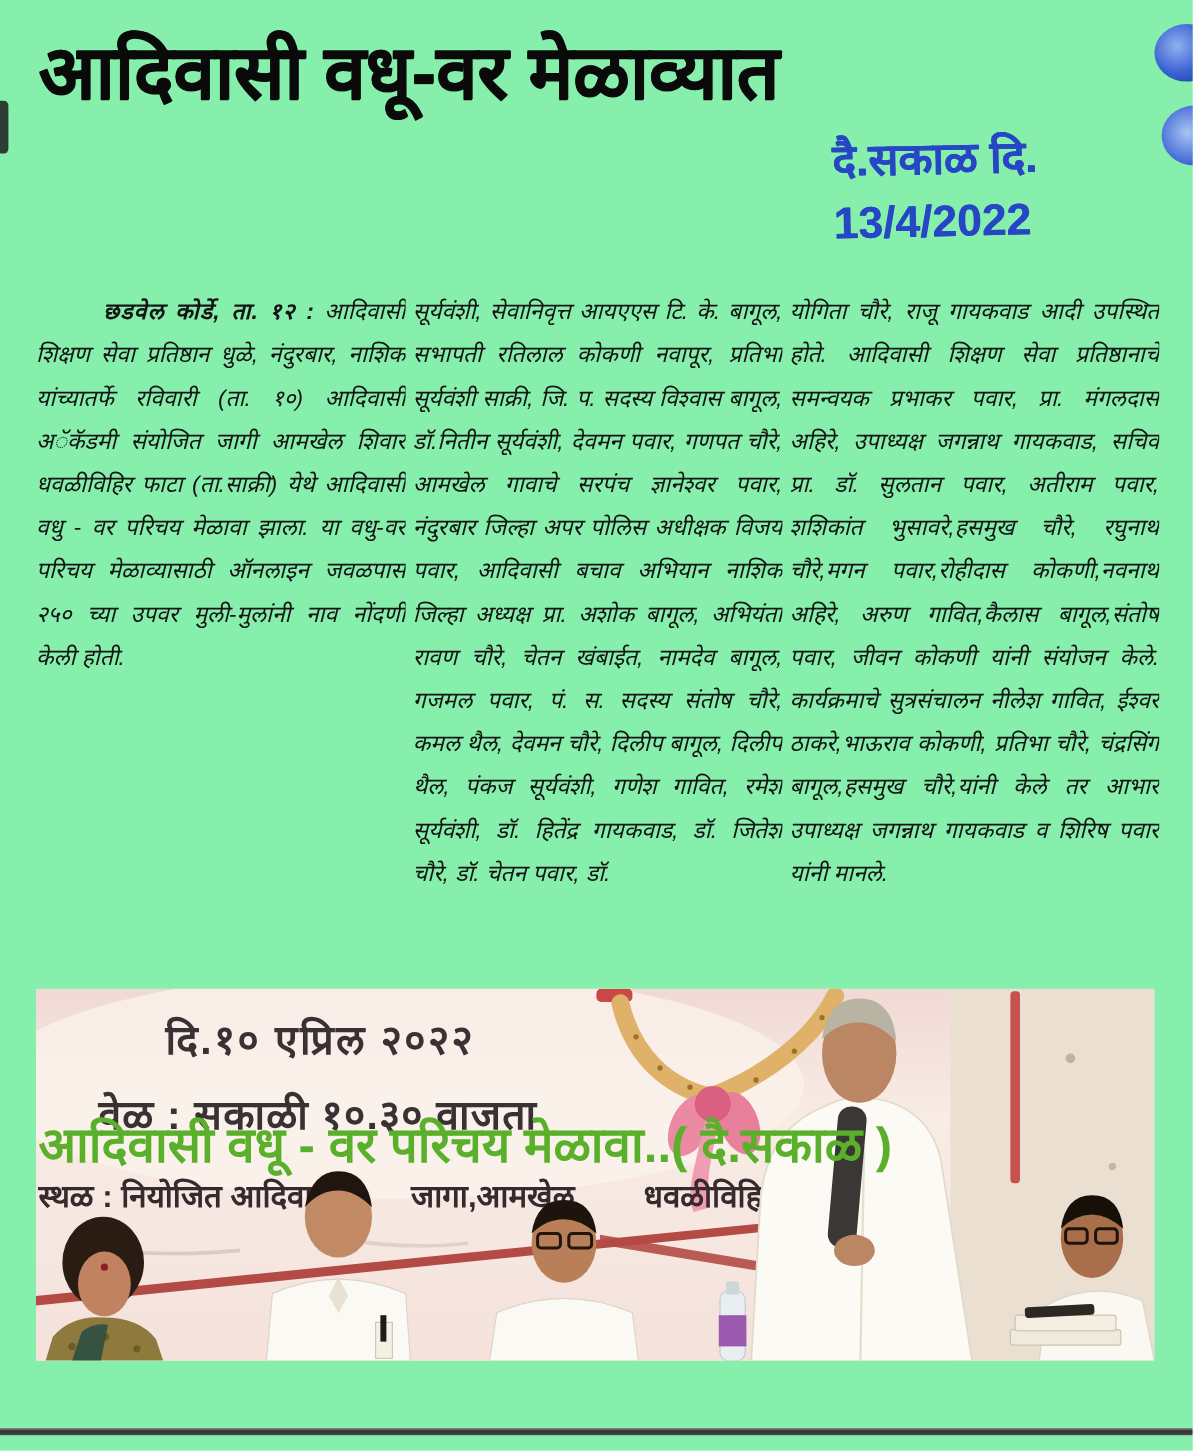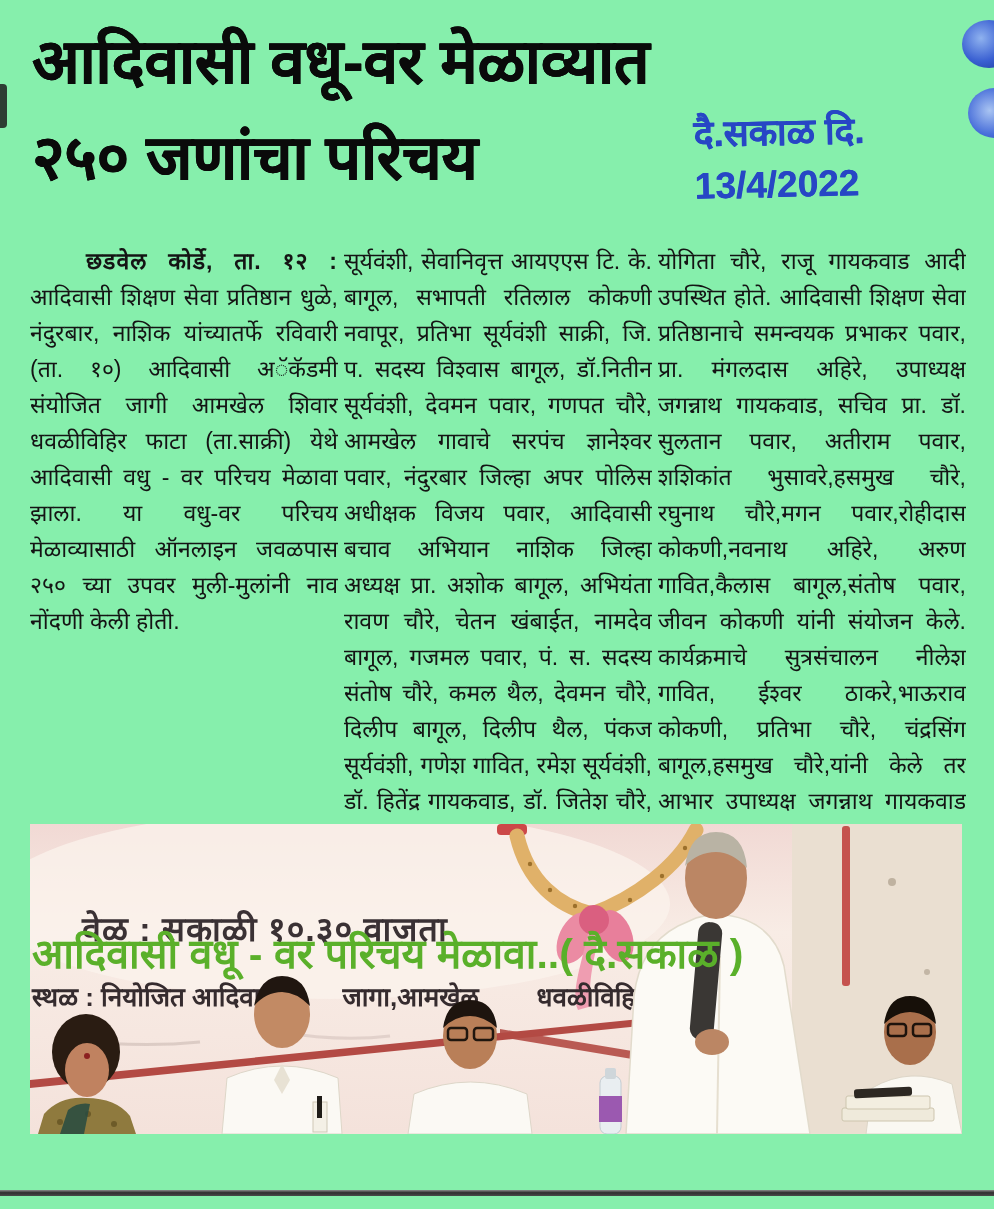--- a/index.html
+++ b/index.html
@@ -26,21 +26,21 @@
   .datebox{
     position:absolute;left:694px;top:106px;width:260px;
     color:#2746c5;font-weight:700;font-size:37px;line-height:52px;
     transform:rotate(-1.2deg);text-shadow:.5px 0 0 #2746c5;white-space:nowrap;
   }
 
   
   .columns{
     position:absolute;left:30px;top:243px;width:936px;height:580px;
     display:flex;gap:6px;
-    font-size:23px;line-height:36px;color:#141414;
+    font-size:19px;line-height:36px;color:#141414;font-style:italic;
   }
   .col{flex:1 1 0;text-align:justify;overflow:hidden;}
   .para{margin:0;}
   .indent1{text-indent:56px;}
   .indent2{text-indent:38px;}
   .dateline{font-weight:800;letter-spacing:1px;}
 
   
   .photo{
     position:absolute;left:30px;top:824px;width:932px;height:310px;margin:0;
@@ -68,21 +68,20 @@
 <body>
 
 <div class="page">
 
   <div class="edge-mark"></div>
   <div class="swirl swirl-1"></div>
   <div class="swirl swirl-2"></div>
 
   <h1 class="headline">
       <span class="hl-line">आदिवासी वधू-वर मेळाव्यात</span>
-      <span class="hl-line">२५० जणांचा परिचय</span>
     </h1>
 
   <div class="datebox">
     <div>दै.सकाळ दि.</div>
     <div>13/4/2022</div>
   </div>
 
   <div class="columns">
     <div class="col">
       <p class="para indent1"><span class="dateline">छडवेल कोर्डे, ता. १२ :</span><span> आदिवासी शिक्षण सेवा प्रतिष्ठान धुळे, नंदुरबार, नाशिक यांच्यातर्फे रविवारी (ता. १०) आदिवासी अॅकॅडमी संयोजित जागी आमखेल शिवार धवळीविहिर फाटा (ता.साक्री) येथे आदिवासी वधु - वर परिचय मेळावा झाला. या वधु-वर परिचय मेळाव्यासाठी ऑनलाइन जवळपास २५० च्या उपवर मुली-मुलांनी नाव नोंदणी केली होती.</span></p>
@@ -130,20 +129,21 @@
         <path d="M560,100 C552,140 540,168 548,186 L562,182 C556,160 566,130 570,104 Z" fill="#ef9db1"></path>
         <circle cx="564" cy="96" r="15" fill="#da5f80"></circle>
       </g>
 
       <circle cx="862" cy="58" r="4" fill="#9b8d79" opacity="0.55"></circle>
       <circle cx="897" cy="148" r="3" fill="#9b8d79" opacity="0.5"></circle>
       <path d="M40,216 q70,8 130,2" stroke="#bcaaa4" stroke-width="3" fill="none" opacity="0.45"></path>
       <path d="M250,208 q60,10 110,4" stroke="#bcaaa4" stroke-width="3" fill="none" opacity="0.35"></path>
     </svg>
 
+    <div class="banner-date">दि.१० एप्रिल २०२२</div>
     <div class="banner-time">वेळ : सकाळी १०.३० वाजता</div>
     <div class="banner-venue">स्थळ : नियोजित आदिवासी        जागा,आमखेल        धवळीविहिर फा</div>
 
     <svg class="scene fg" viewBox="0 0 932 310" aria-hidden="true">
 
       <g>
         <ellipse cx="56" cy="228" rx="34" ry="38" fill="#2a1c12"></ellipse>
         <ellipse cx="57" cy="246" rx="22" ry="27" fill="#c08260"></ellipse>
         <circle cx="57" cy="232" r="3" fill="#8b2020"></circle>
         <path d="M8,310 L14,290 Q30,272 56,274 Q86,274 100,292 L106,310 Z" fill="#8f7a3e"></path>

